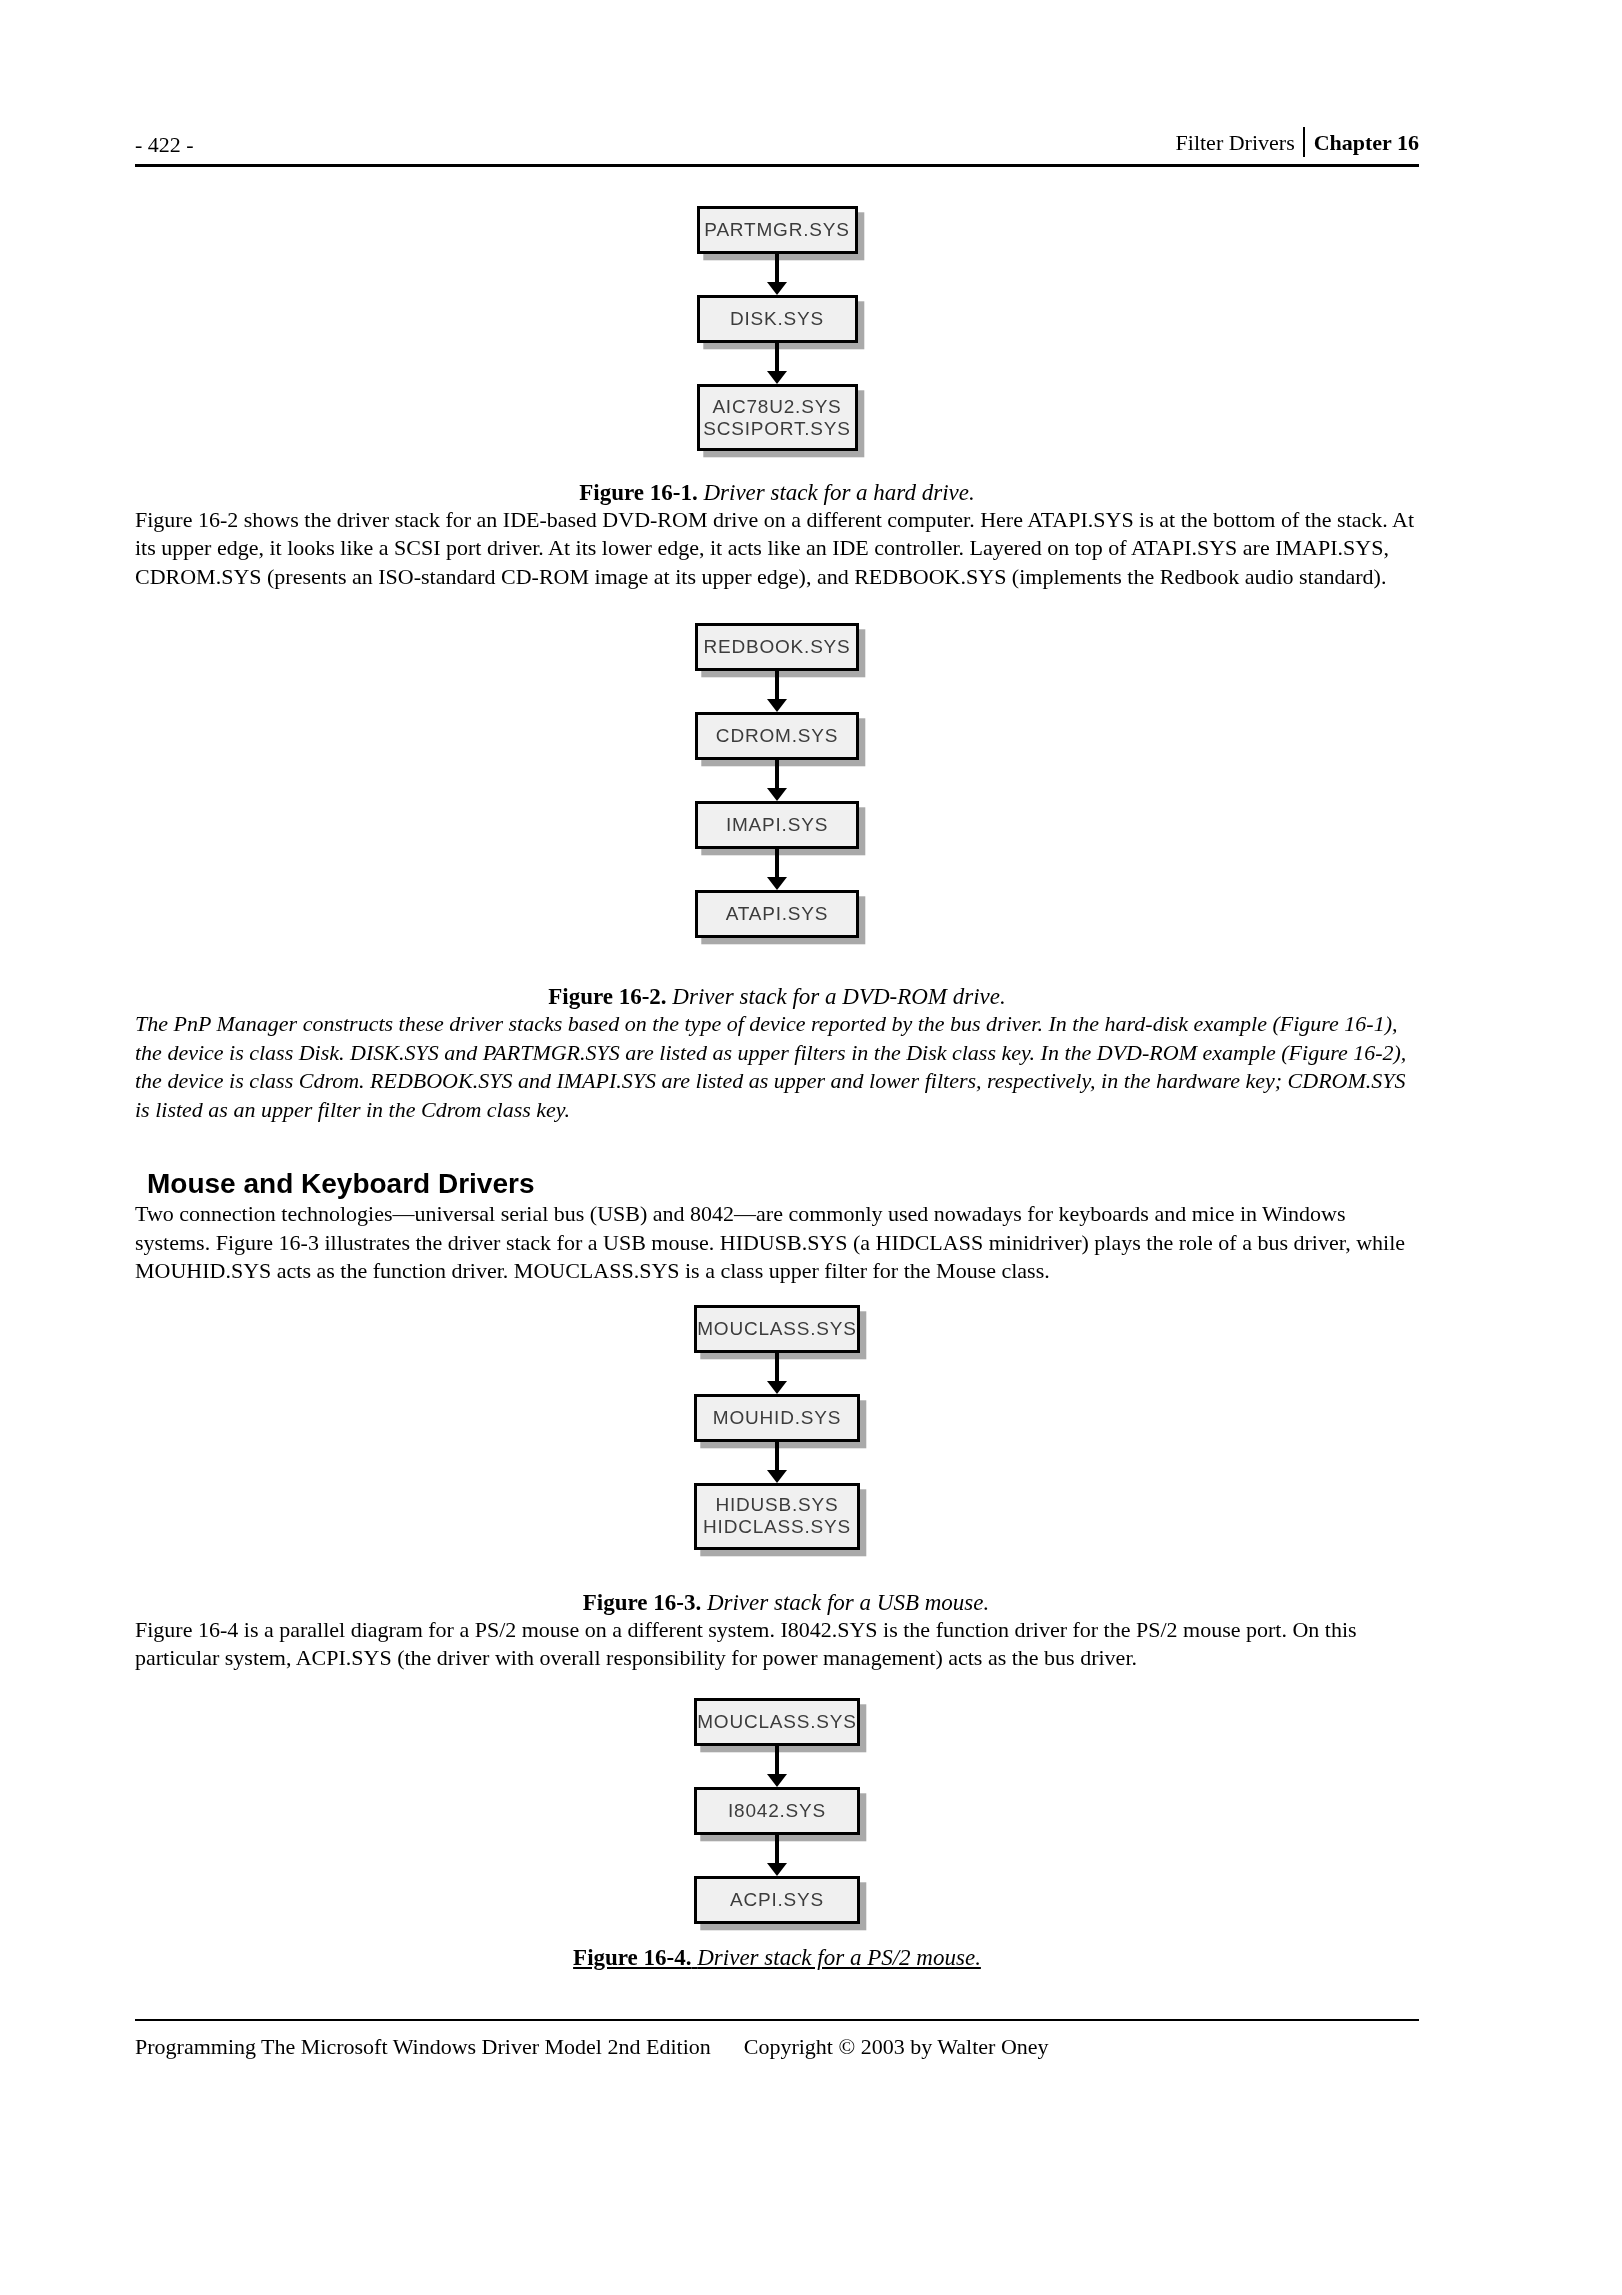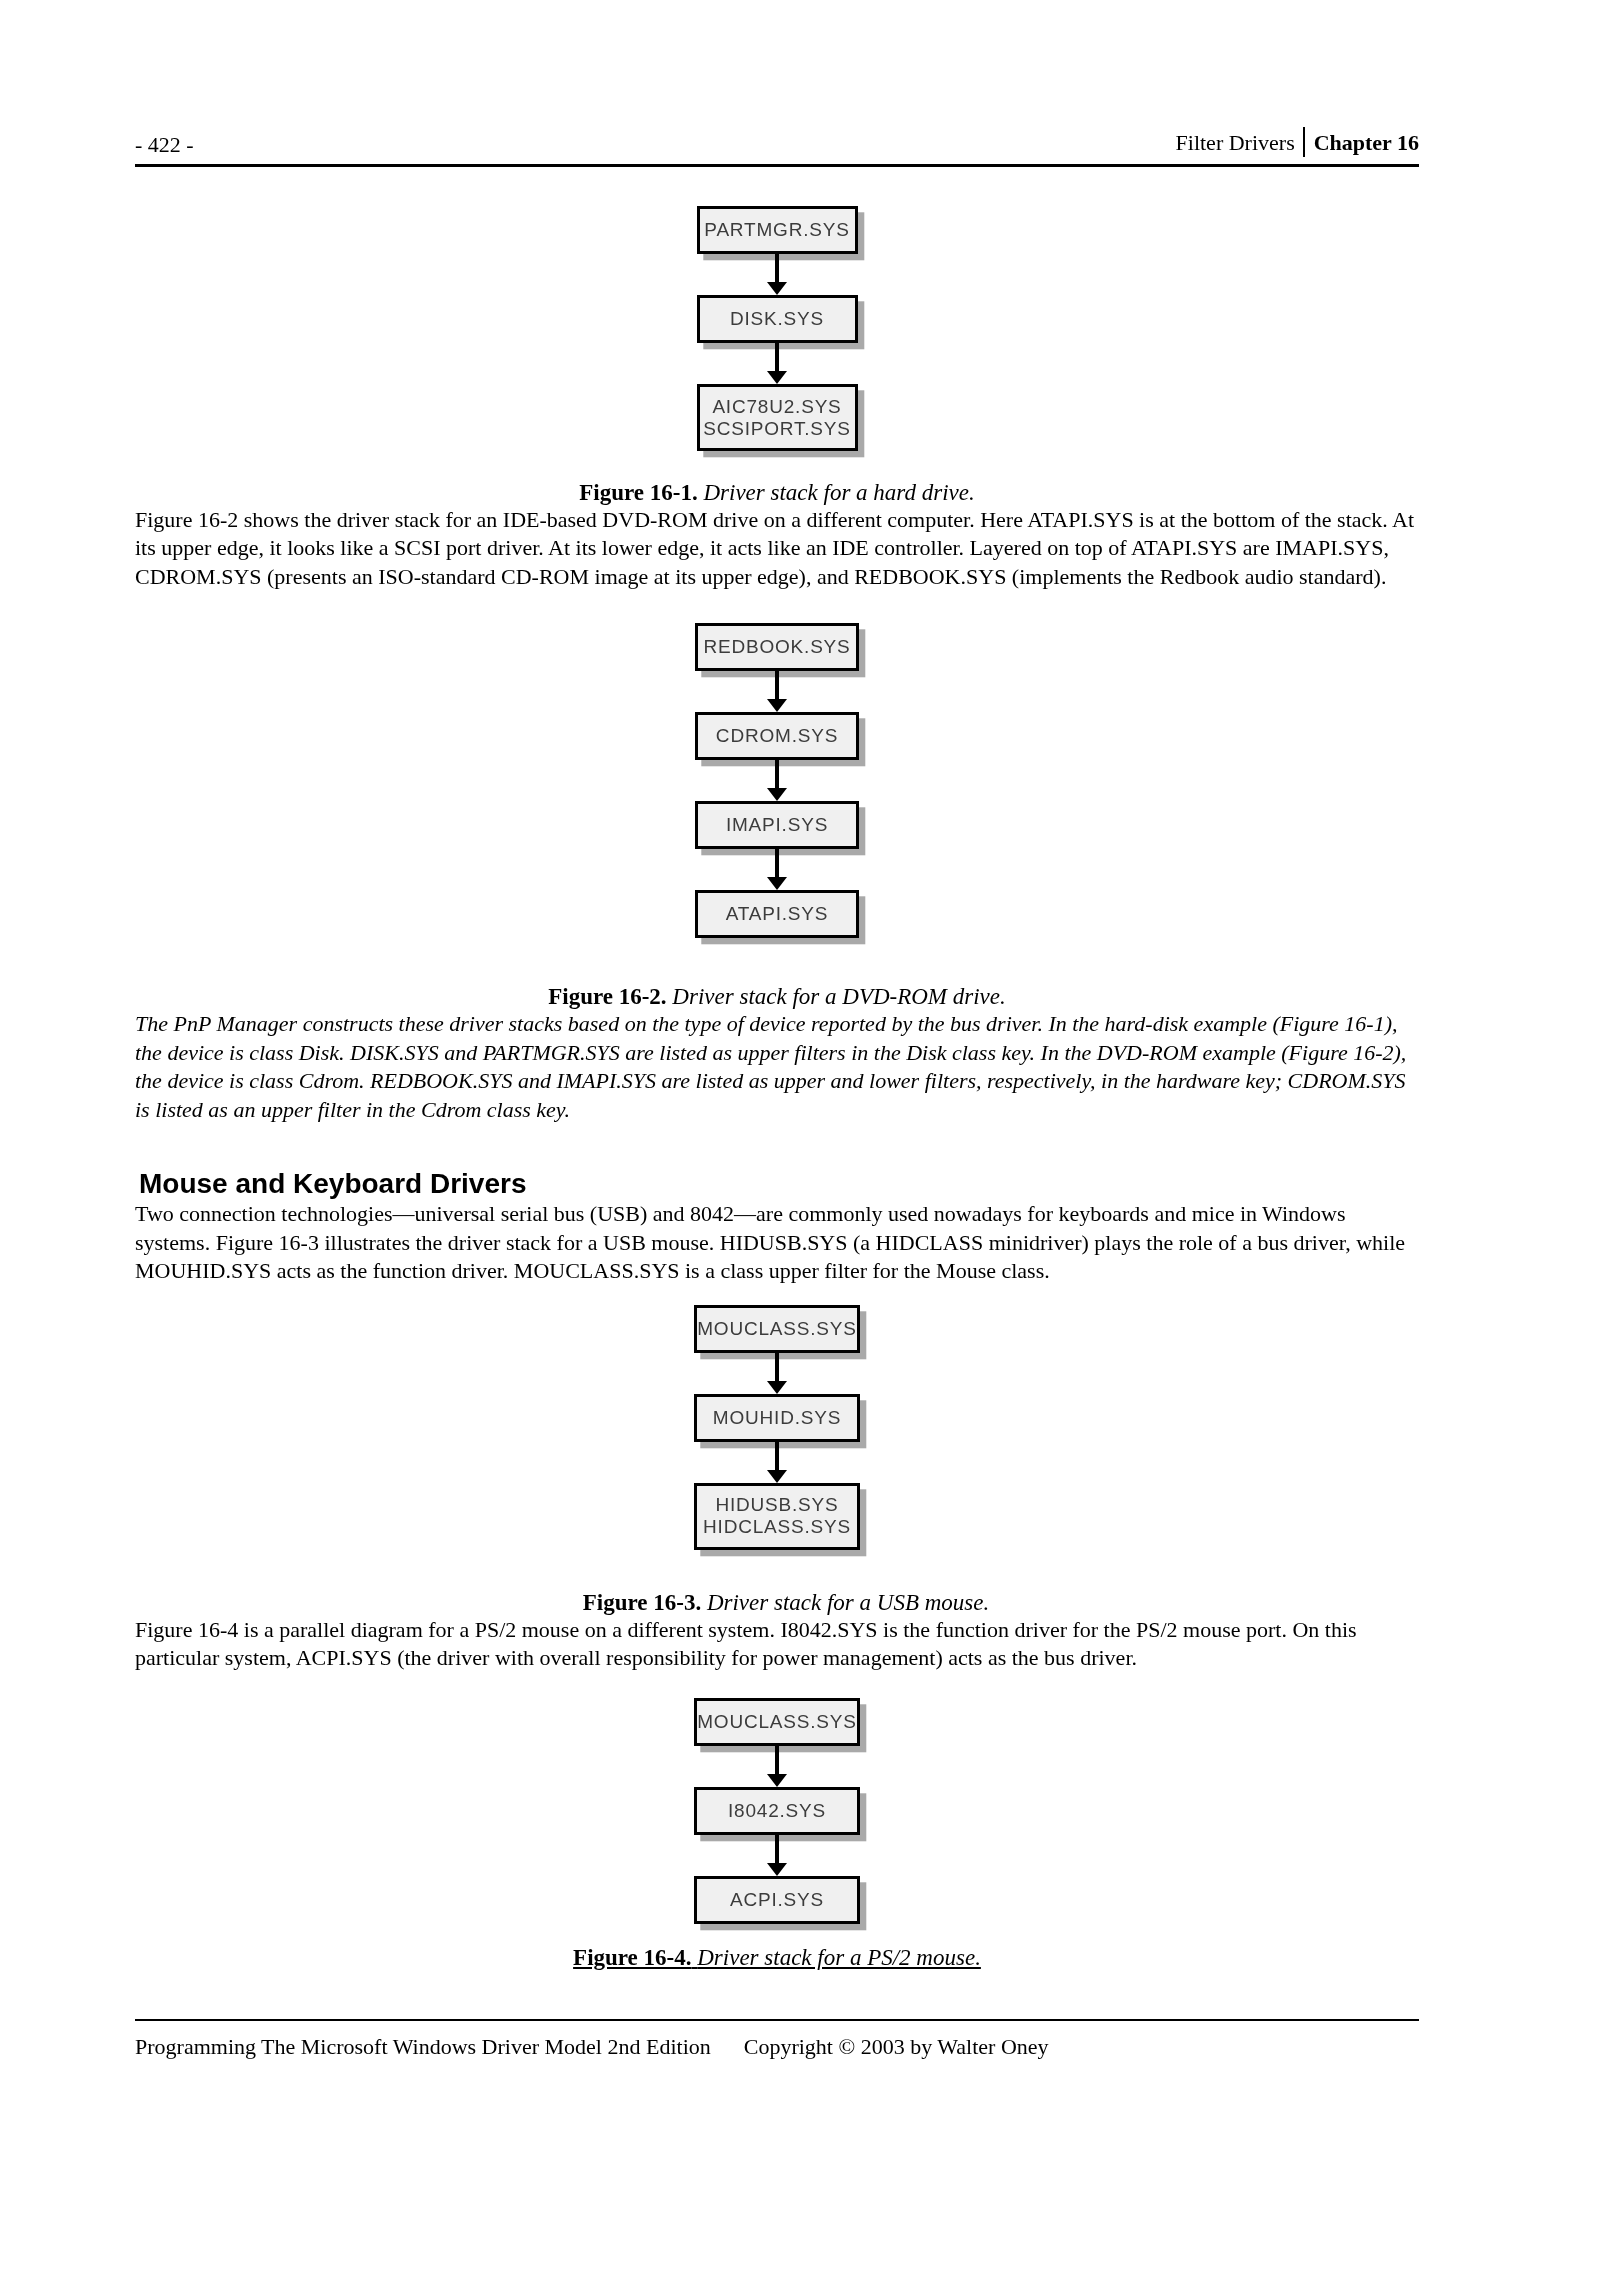--- a/index.html
+++ b/index.html
@@ -74,21 +74,21 @@
   
   p.body{font-size:22px;line-height:28.5px;margin:0;text-align:left;}
   .p1{margin-top:16px;}
   .p2{margin-top:24px;font-style:italic;}
   .p3{margin-top:21.4px;}
   .p4{margin-top:16px;}
 
   h2.heading{
     font-family:"Liberation Sans", sans-serif;
     font-size:28px;line-height:32px;font-weight:bold;
-    margin:44px 0 0 4px;color:var(--ink);
+    margin:44px 0 0 12px;color:var(--ink);
   }
 
   
   .footer{
     margin-top:48px;
     border-top:2.4px solid var(--ink);
     padding-top:12.7px;
     font-size:22px;line-height:26px;
     display:flex;gap:33px;
   }

